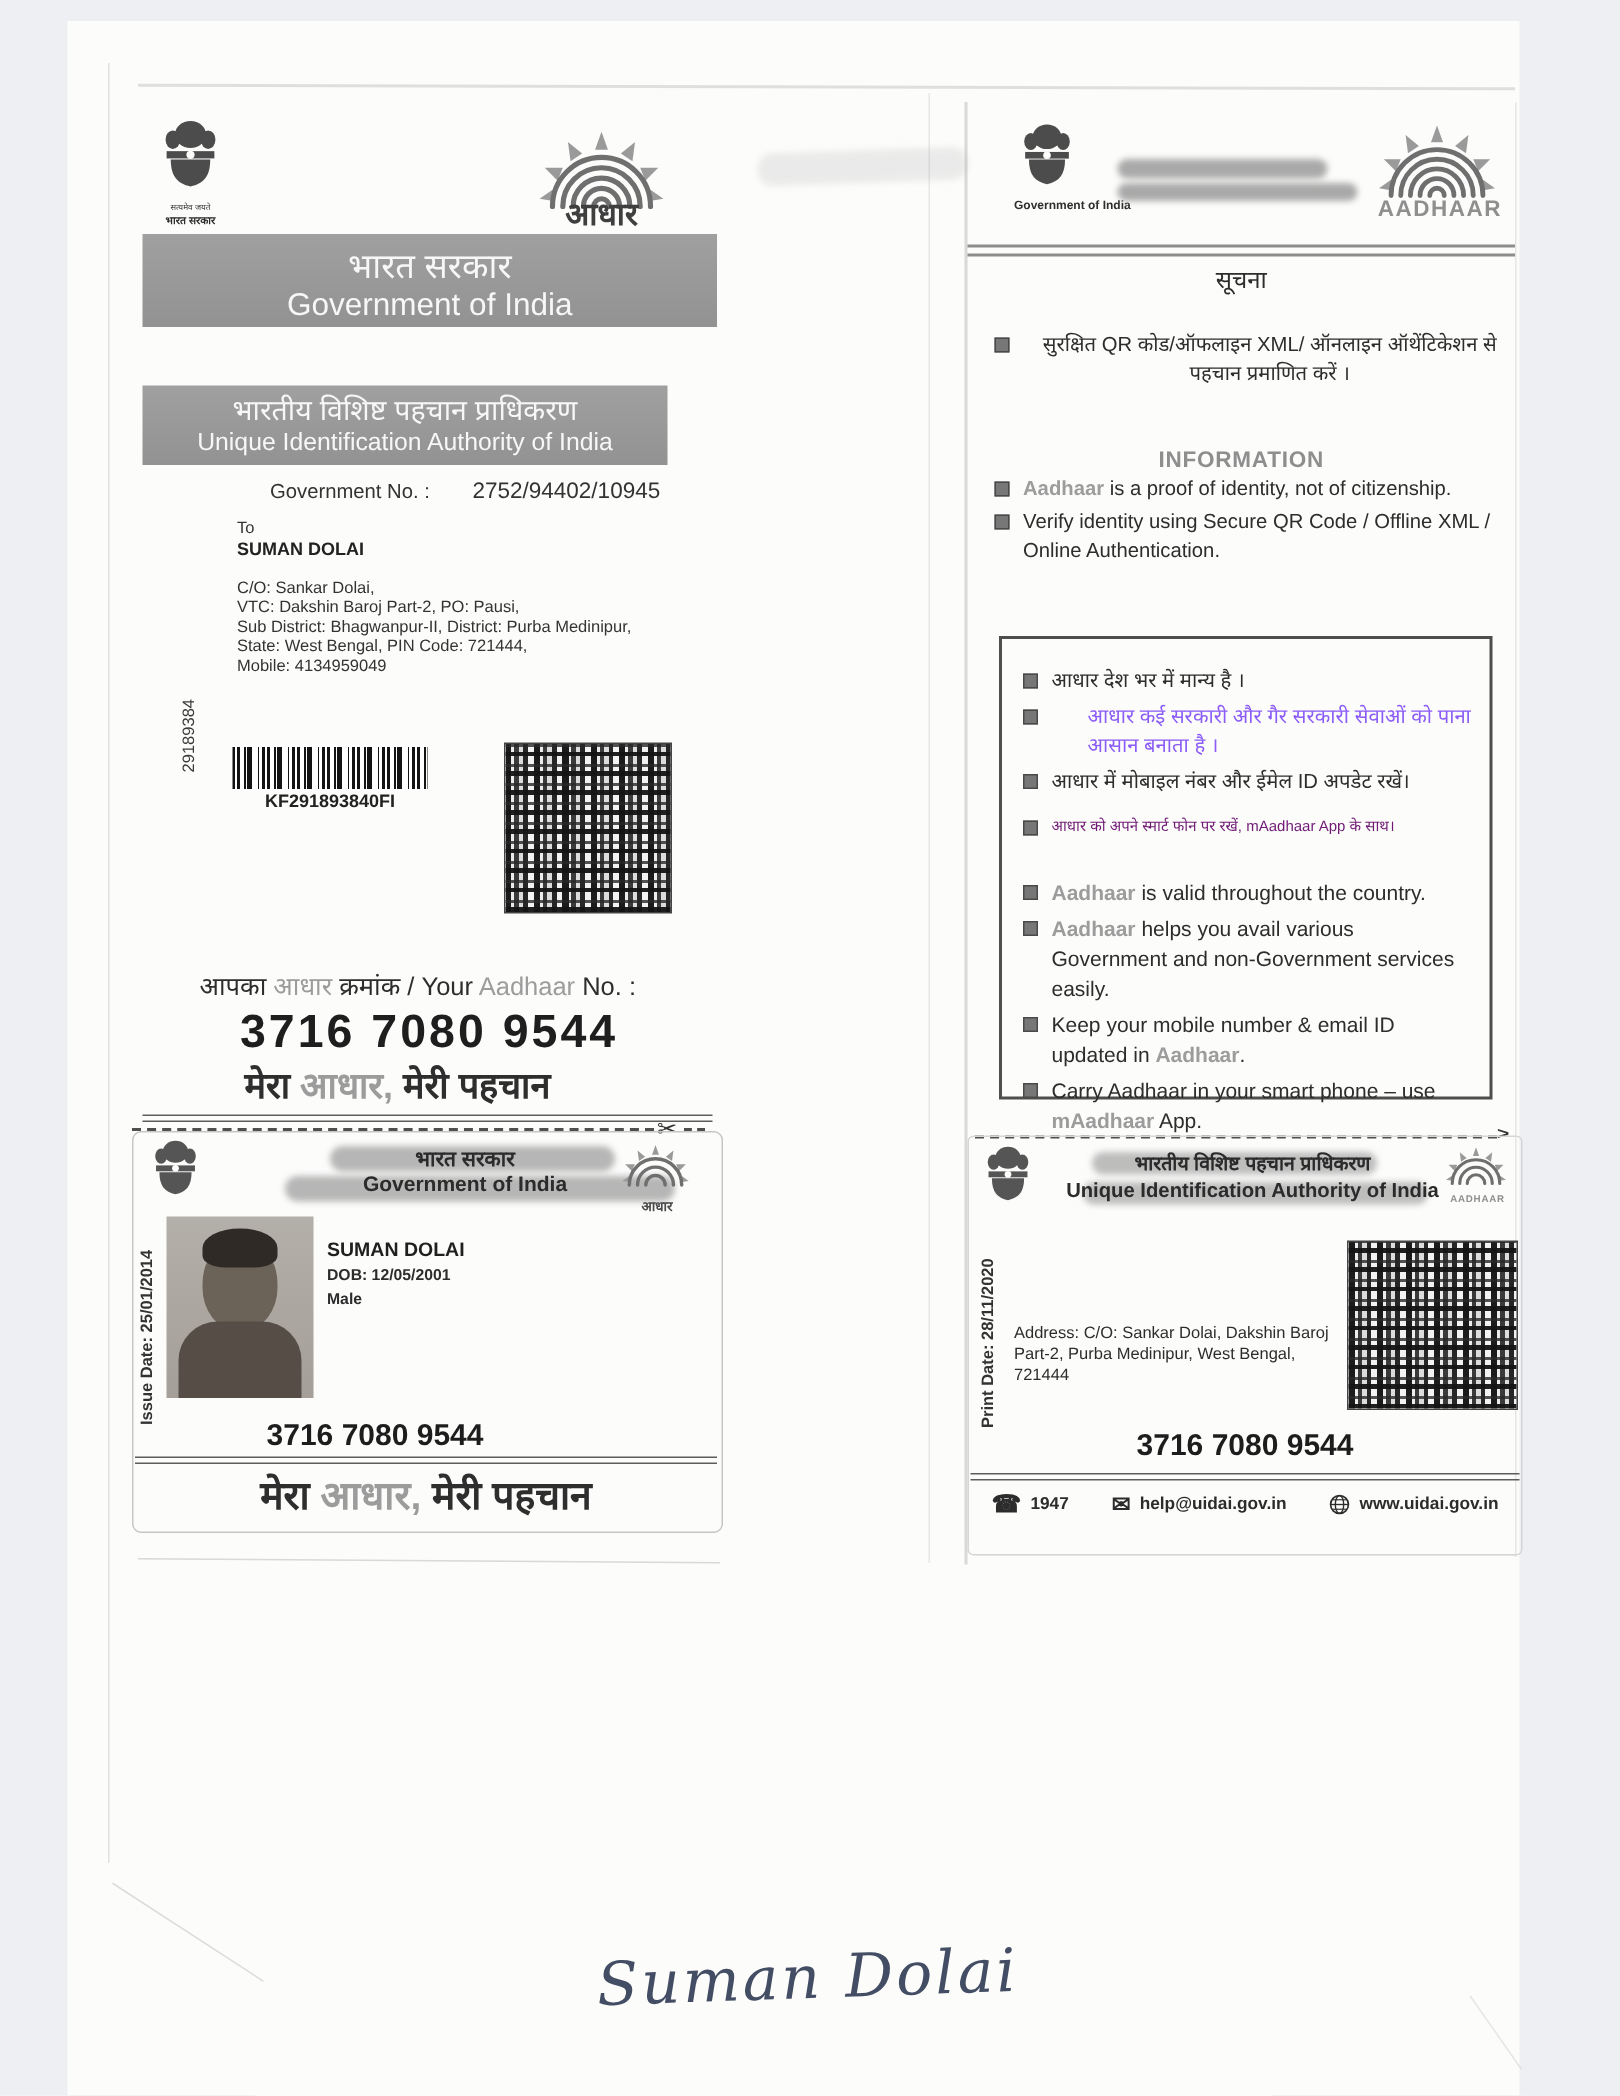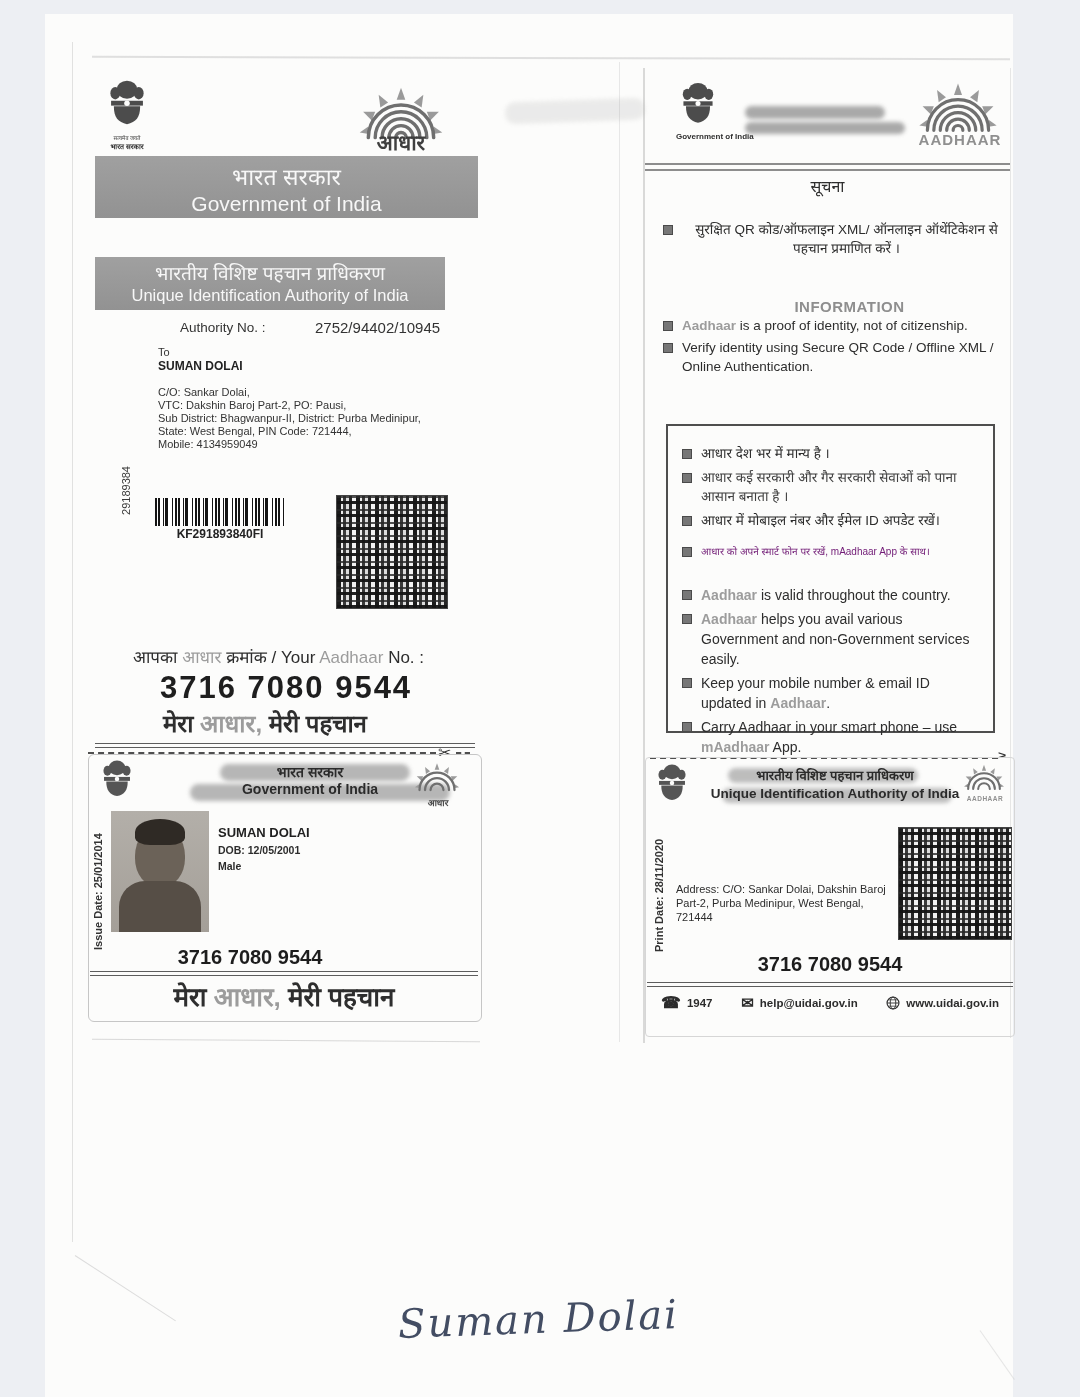--- a/index.html
+++ b/index.html
@@ -82,21 +82,21 @@
 
   <div class="abs banner" style="left:95px;top:156px;width:383px;height:62px;padding-top:4px;box-sizing:border-box;">
     <div style="font-size:23px;">भारत सरकार</div>
     <div style="font-size:21px;">Government of India</div>
   </div>
   <div class="abs banner" style="left:95px;top:257px;width:350px;height:53px;padding-top:3px;box-sizing:border-box;">
     <div style="font-size:19px;">भारतीय विशिष्ट पहचान प्राधिकरण</div>
     <div style="font-size:16.5px;">Unique Identification Authority of India</div>
   </div>
 
-  <div class="abs ink" style="left:180px;top:320px;font-size:13.5px;">Authority No. :</div>
+  <div class="abs ink" style="left:180px;top:320px;font-size:13.5px;">Government No. :</div>
   <div class="abs ink" style="left:315px;top:319px;font-size:15px;">2752/94402/10945</div>
   <div class="abs ink" style="left:158px;top:346px;font-size:11px;text-align:right;">To</div>
   <div class="abs" style="left:158px;top:359px;font-size:12px;font-weight:bold;color:#222;">SUMAN DOLAI</div>
   <div class="abs ink" style="left:158px;top:386px;font-size:11px;line-height:13px;">
     <div>C/O: Sankar Dolai,</div>
     <div>VTC: Dakshin Baroj Part-2, PO: Pausi,</div>
     <div>Sub District: Bhagwanpur-II, District: Purba Medinipur,</div>
     <div>State: West Bengal, PIN Code: 721444,</div>
     <div>Mobile: 4134959049</div>
   </div>
@@ -205,36 +205,36 @@
       </g>
     </svg>
     <div class="abs" style="left:0;right:0;bottom:6px;text-align:center;font-size:15px;font-weight:bold;letter-spacing:1px;color:#8f8f8f;">AADHAAR</div>
   </div>
   <div class="abs thickdiv" style="left:645px;top:163px;width:365px;"></div>
   <div class="abs" style="left:645px;top:175px;width:365px;text-align:center;font-size:16px;color:#2d2d2d;">सूचना</div>
   <div class="abs brow" style="left:663px;top:220px;width:348px;font-size:13.5px;line-height:19px;color:#2d2d2d;text-align:center;">
     <span class="bullet-sq"></span>
       <span>सुरक्षित QR कोड/ऑफलाइन XML/ ऑनलाइन ऑथेंटिकेशन से पहचान प्रमाणित करें ।</span>
   </div>
-  <div class="abs" style="left:645px;top:298px;width:365px;text-align:center;font-size:15px;font-weight:bold;color:#8e8e8e;letter-spacing:.5px;margin-left:22px;">INFORMATION</div>
+  <div class="abs" style="left:645px;top:298px;width:365px;text-align:center;font-size:15px;font-weight:bold;color:#8e8e8e;letter-spacing:.5px;">INFORMATION</div>
   <div class="abs brow" style="left:663px;top:316px;width:348px;font-size:13.5px;line-height:19px;color:#2d2d2d;">
     <span class="bullet-sq"></span>
     <span><span class="grayword" style="font-weight:bold;">Aadhaar</span><span> is a proof of identity, not of citizenship.</span></span>
   </div>
   <div class="abs brow" style="left:663px;top:338px;width:348px;font-size:13.5px;line-height:19px;color:#2d2d2d;">
     <span class="bullet-sq"></span>
     <span><span>Verify identity using Secure QR Code / Offline XML / Online Authentication.</span></span>
   </div>
 
   <div class="abs" style="left:666px;top:424px;width:329px;height:309px;border:2px solid #4e4e4e;box-sizing:border-box;padding:18px 10px 0 14px;">
     <div class="brow" style="font-size:13.5px;line-height:19px;color:#2d2d2d;margin-bottom:5px;">
       <span class="bullet-sq"></span>
         <span>आधार देश भर में मान्य है ।</span>
     </div>
-    <div class="brow" style="font-size:13.5px;line-height:19px;color:#404040;margin-bottom:5px;">
+    <div class="brow" style="font-size:13.5px;line-height:19px;color:#8b5cf6;margin-bottom:5px;gap:24px;">
       <span class="bullet-sq"></span>
         <span>आधार कई सरकारी और गैर सरकारी सेवाओं को पाना आसान बनाता है ।</span>
     </div>
     <div class="brow" style="font-size:13.5px;line-height:19px;color:#2d2d2d;margin-bottom:12px;">
       <span class="bullet-sq"></span>
         <span>आधार में मोबाइल नंबर और ईमेल ID अपडेट रखें।</span>
     </div>
     <div class="brow" style="font-size:10px;line-height:19px;color:#701a75;margin-bottom:24px;">
       <span class="bullet-sq"></span>
         <span>आधार को अपने स्मार्ट फोन पर रखें, mAadhaar App के साथ।</span>

